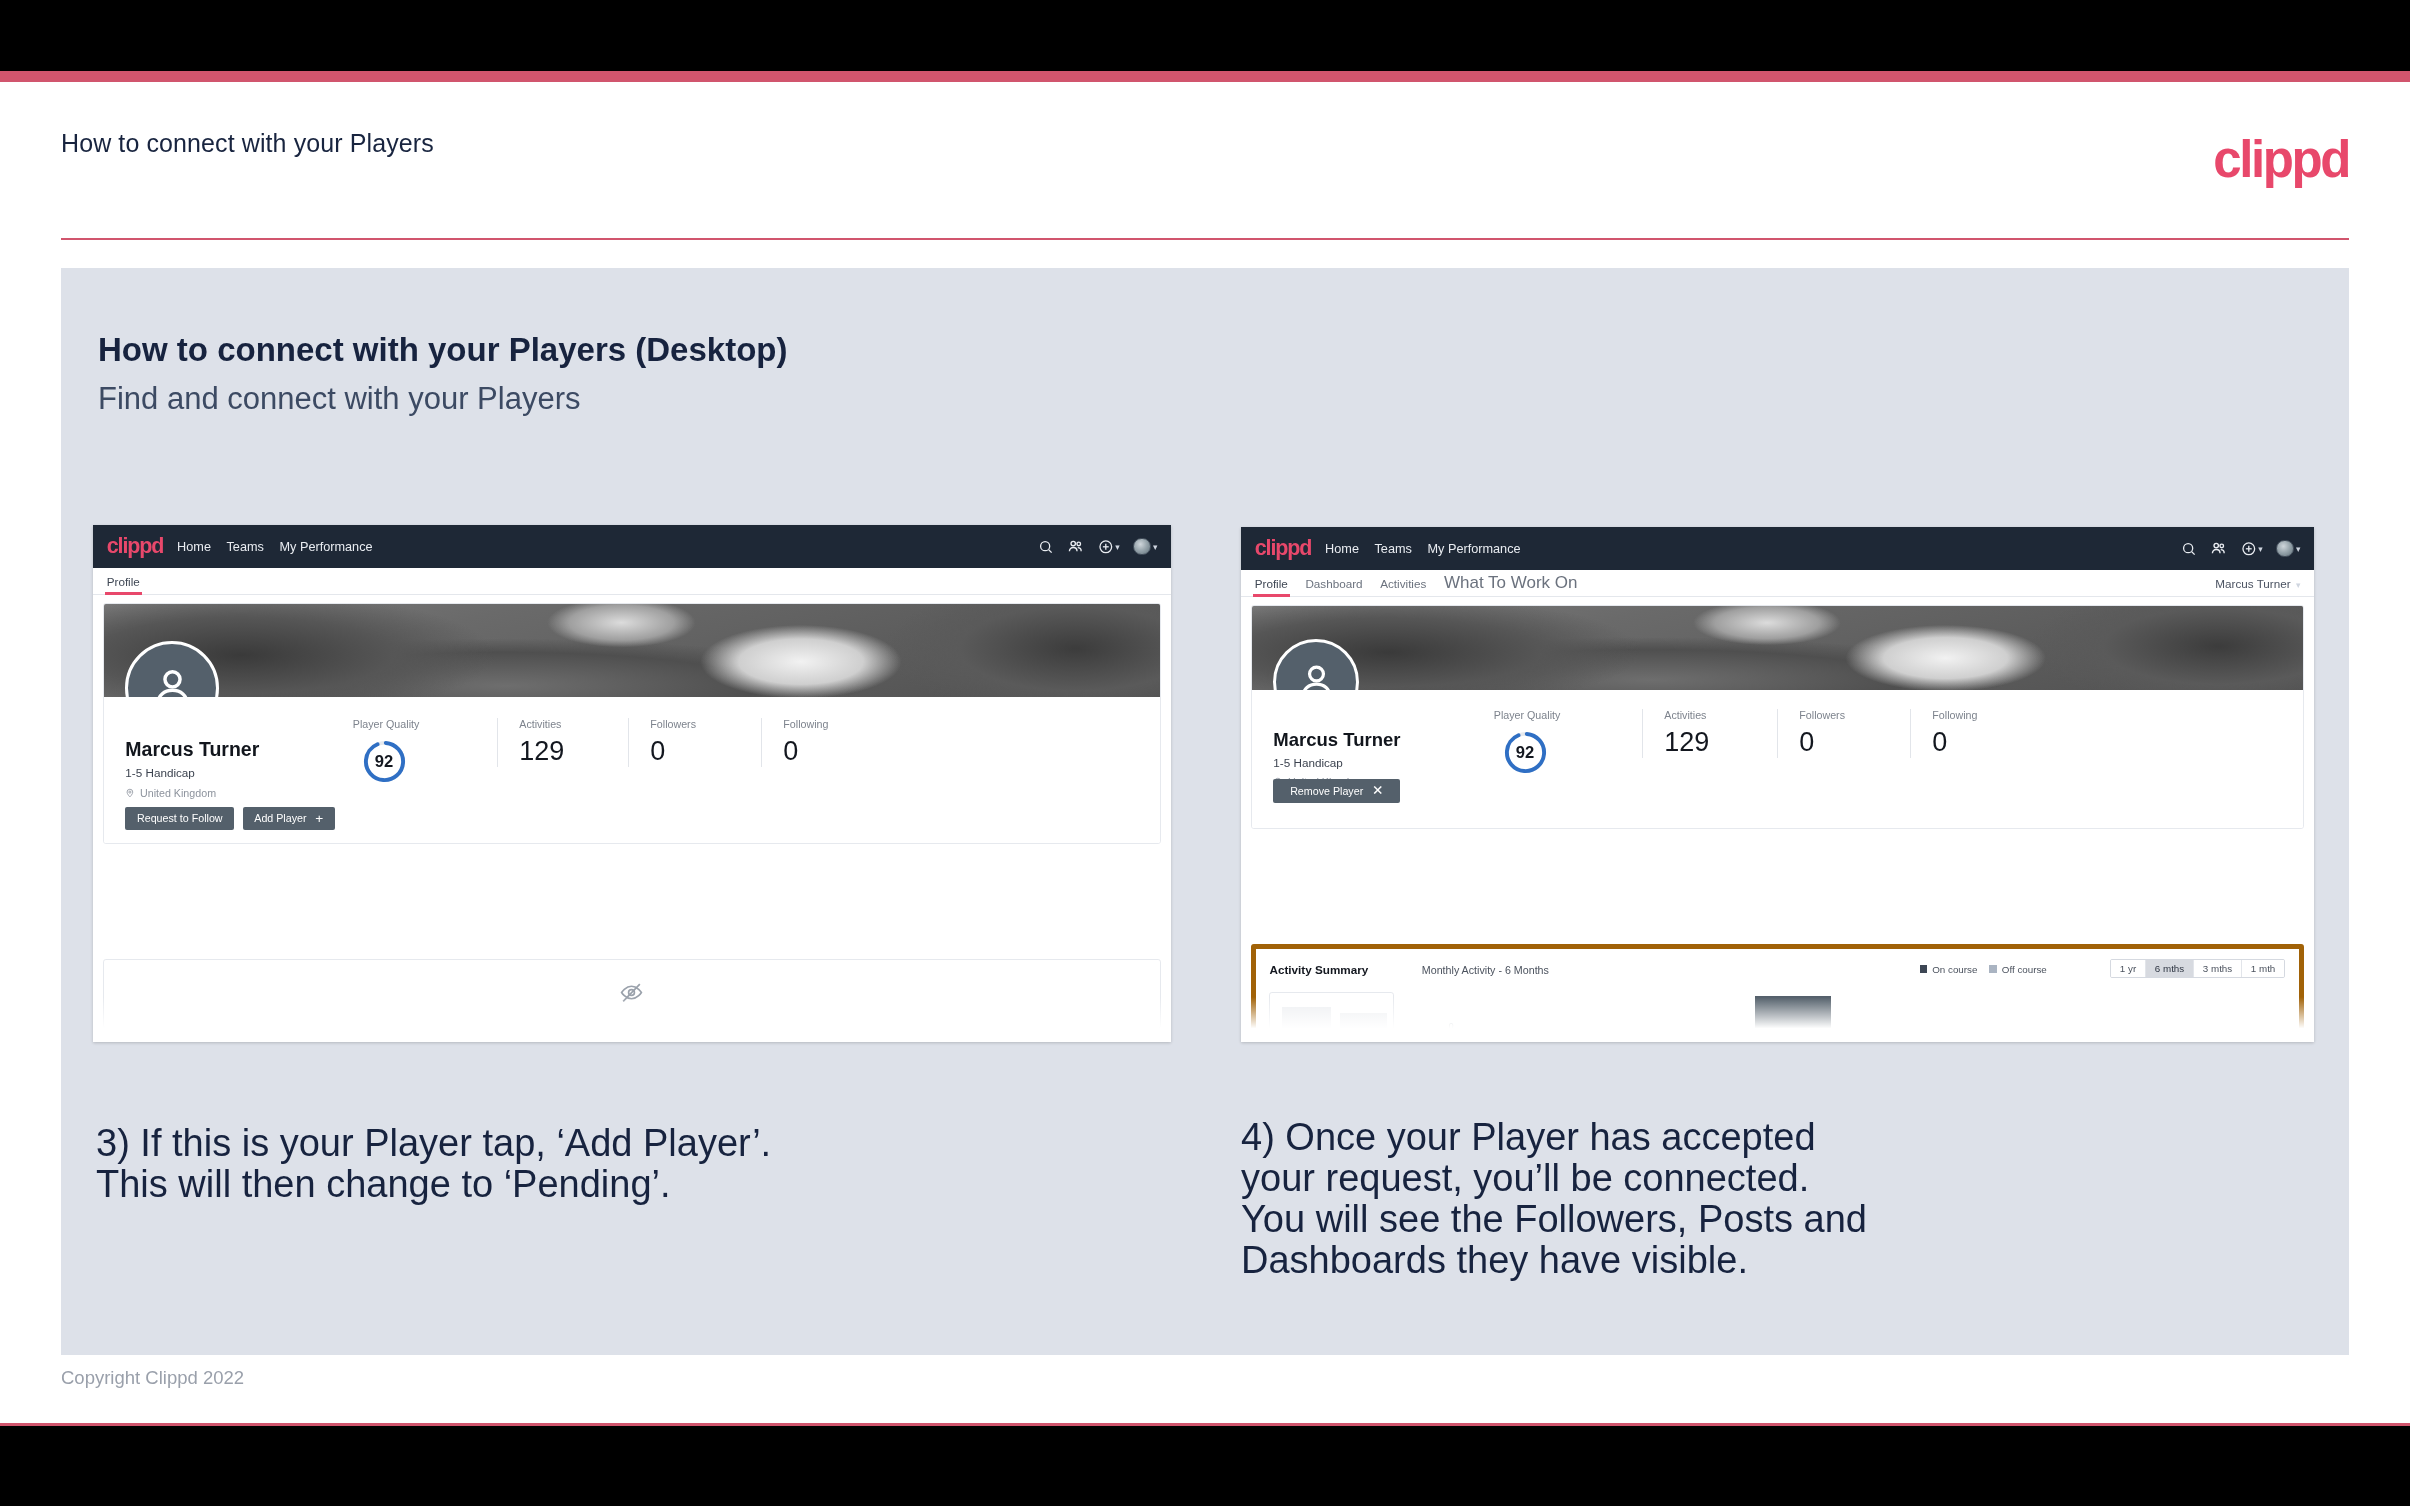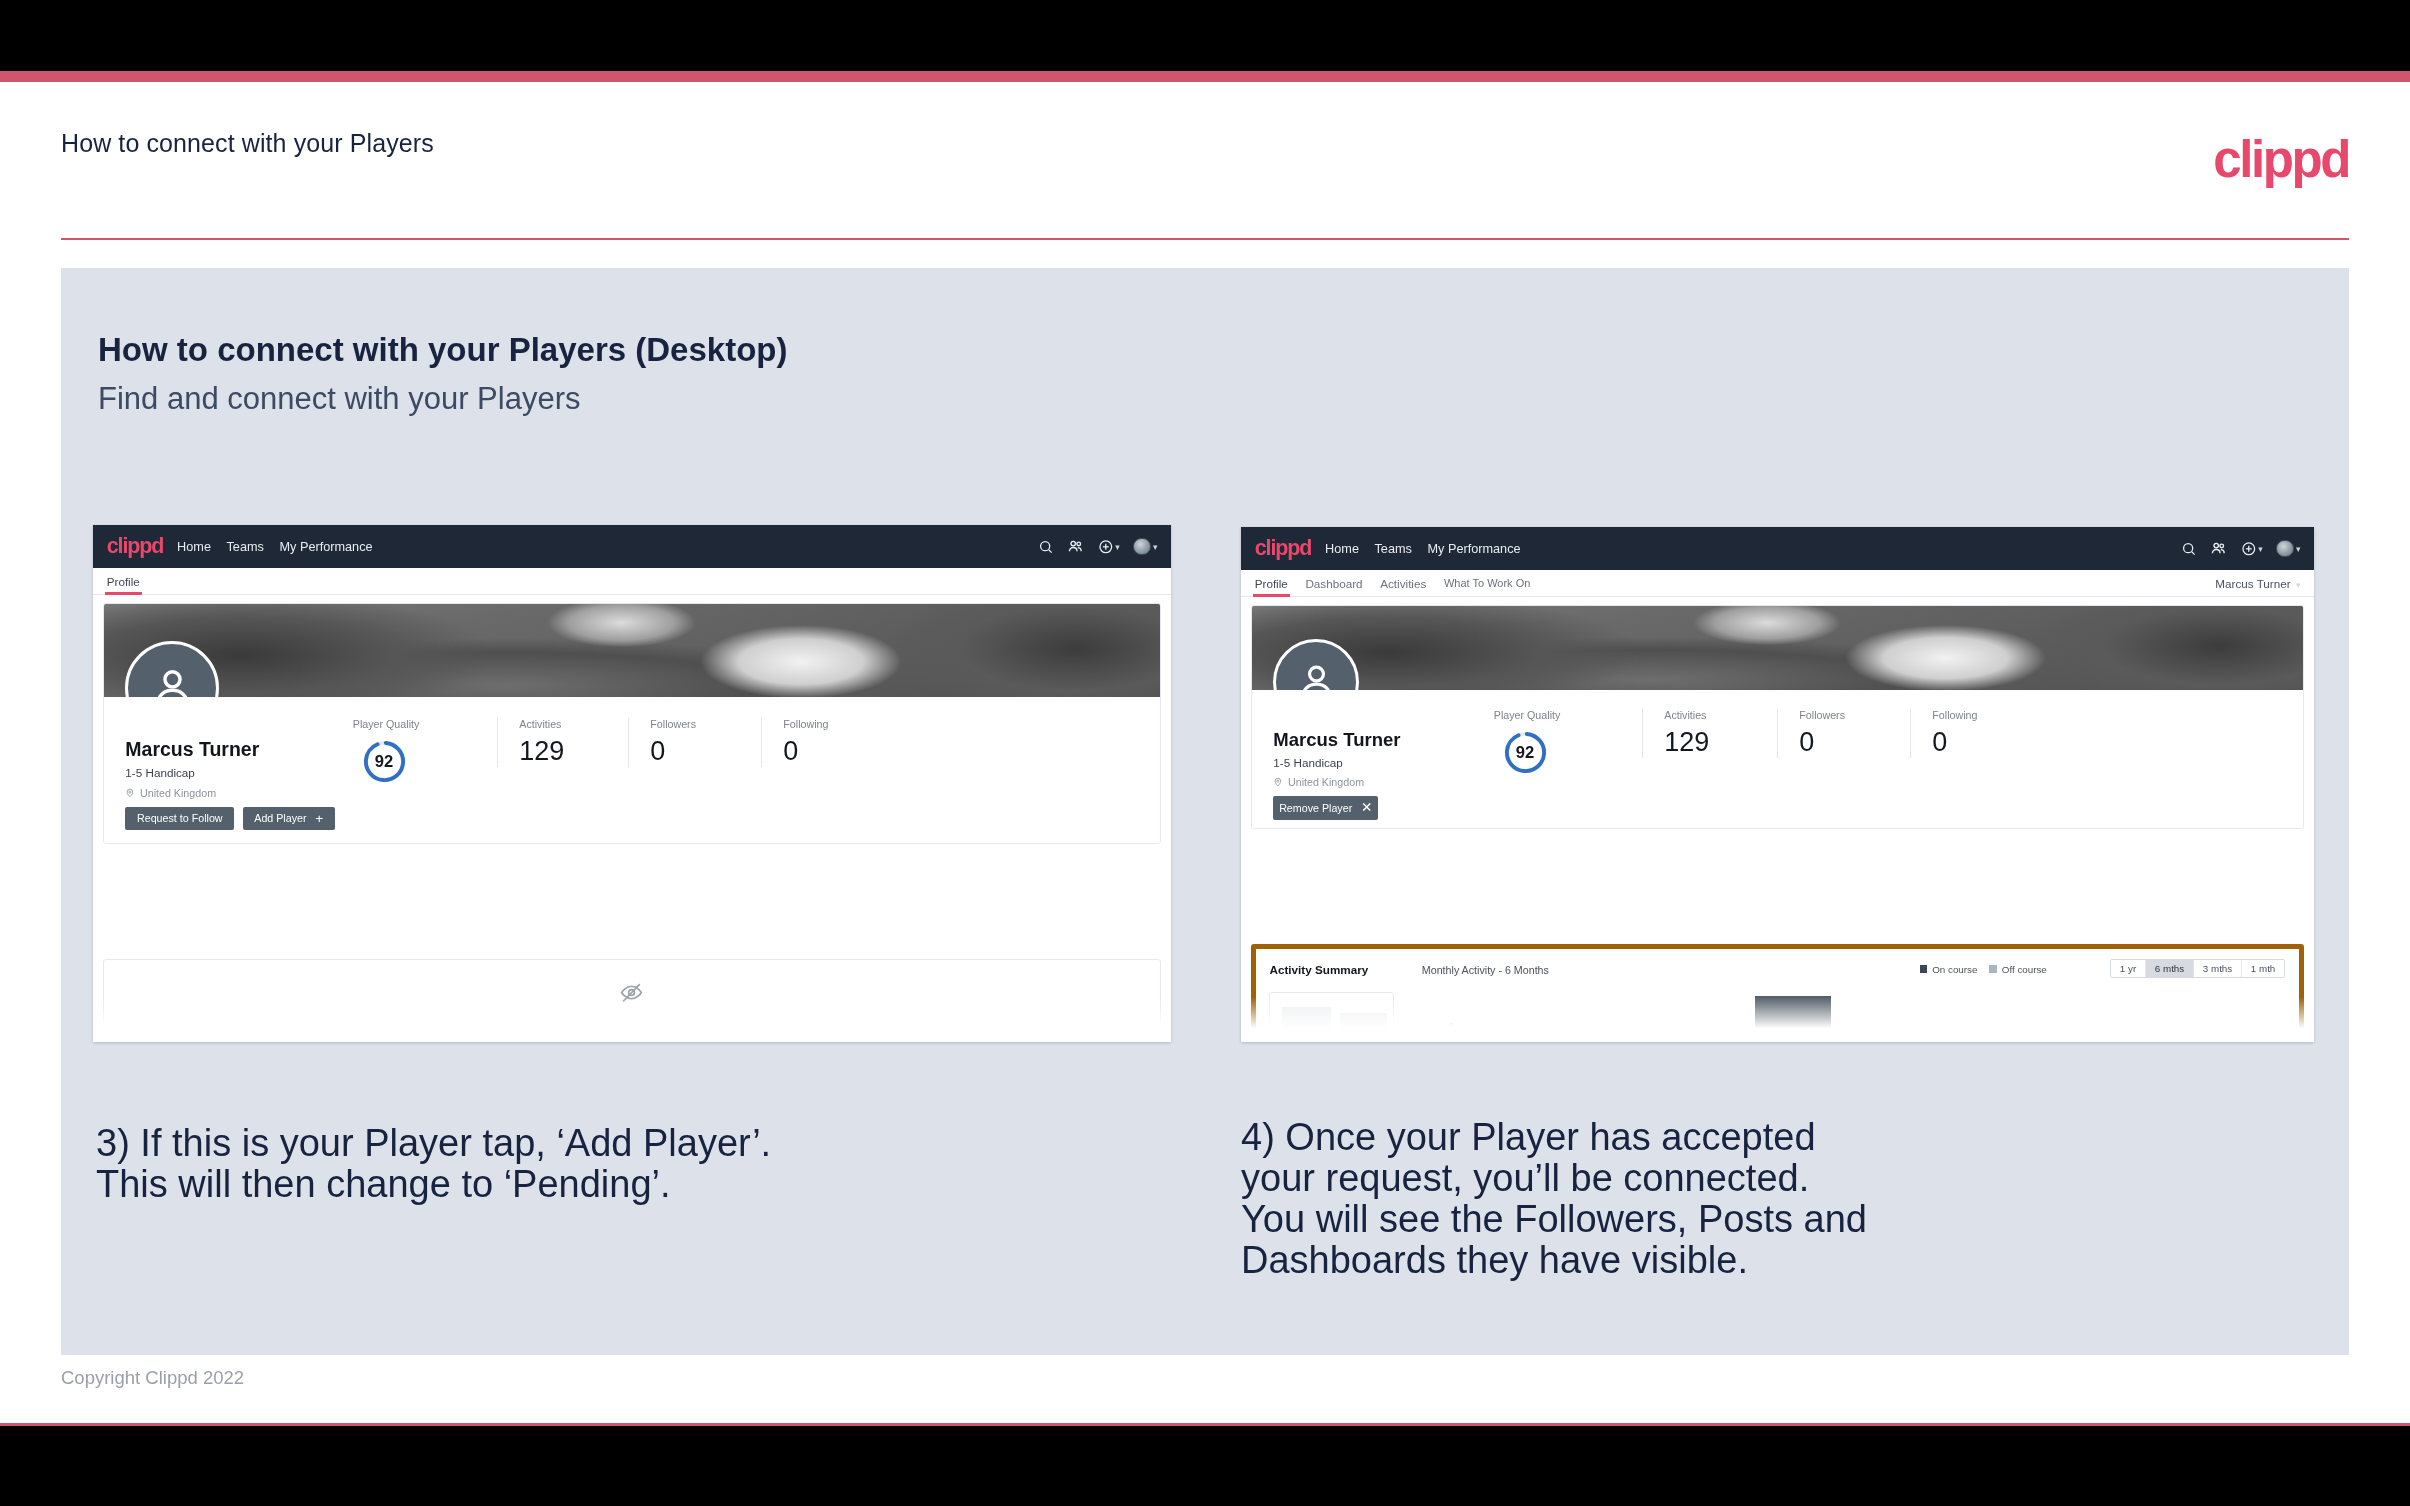--- a/index.html
+++ b/index.html
@@ -326,21 +326,21 @@
         <span class="avatar-sm"></span>
         <span class="chev">▾</span>
       </span>
     </div>
   </div>
 
   <div class="tabstrip">
     <span class="tab active" style="font-size:11.7px;">Profile</span>
     <span class="tab" style="font-size:11.7px;">Dashboard</span>
     <span class="tab" style="font-size:11.7px;">Activities</span>
-    <span class="tab" style="font-size:11px;">What To Work On</span>
+    <span class="tab" style="font-size:17px;">What To Work On</span>
     <span class="tab-right" style="font-size:11.7px;">
       <span>Marcus Turner</span>
       <span class="chev">▾</span>
     </span>
   </div>
 
   <div class="pcard">
     <div class="hero" style="height:84px;"></div>
     <div class="avatar-lg" style="left:21.5px; top:33px; width:86px; height:86px;">
       <svg width="45" height="45" viewBox="0 0 24 24" fill="none" stroke="#ffffff" stroke-width="1.7">
@@ -353,21 +353,21 @@
       <div class="pname" style="left:21.5px; top:39px; font-size:18.5px;">Marcus Turner</div>
       <div class="phcap" style="left:21.5px; top:66px; font-size:11.7px;">1-5 Handicap</div>
       <div class="ploc" style="left:21.5px; top:86px; font-size:10.7px;">
         <svg width="9.8" height="9.8" viewBox="0 0 24 24" fill="none" stroke="currentColor" stroke-width="2">
             <path d="M12 22s7-7.2 7-12a7 7 0 10-14 0c0 4.8 7 12 7 12z"></path>
             <circle cx="12" cy="10" r="2.6"></circle>
           </svg>
         <span>United Kingdom</span>
       </div>
 
-      <div class="btn" style="left:21.5px; top:106px; width:105px; height:24.4px; font-size:10.7px;">
+      <div class="btn" style="left:21.5px; top:89px; width:127px; height:24.4px; font-size:10.7px;">
         <span>Remove Player</span>
         <span style="font-size:13.7px; line-height:1;">✕</span>
       </div>
 
       <div class="stats" style="left:242px; top:19.5px;">
         <div class="stat" style="padding-left:0; width:148px;">
           <div class="stat-label" style="font-size:10.7px;">Player Quality</div>
           <div class="ring" style="width:45px; height:45px; margin-top:8.8px; margin-left:8.8px;">
             <svg width="45" height="45" viewBox="0 0 46 46">
               <circle cx="23" cy="23" r="19" fill="none" stroke="#e7eaee" stroke-width="4"></circle>

